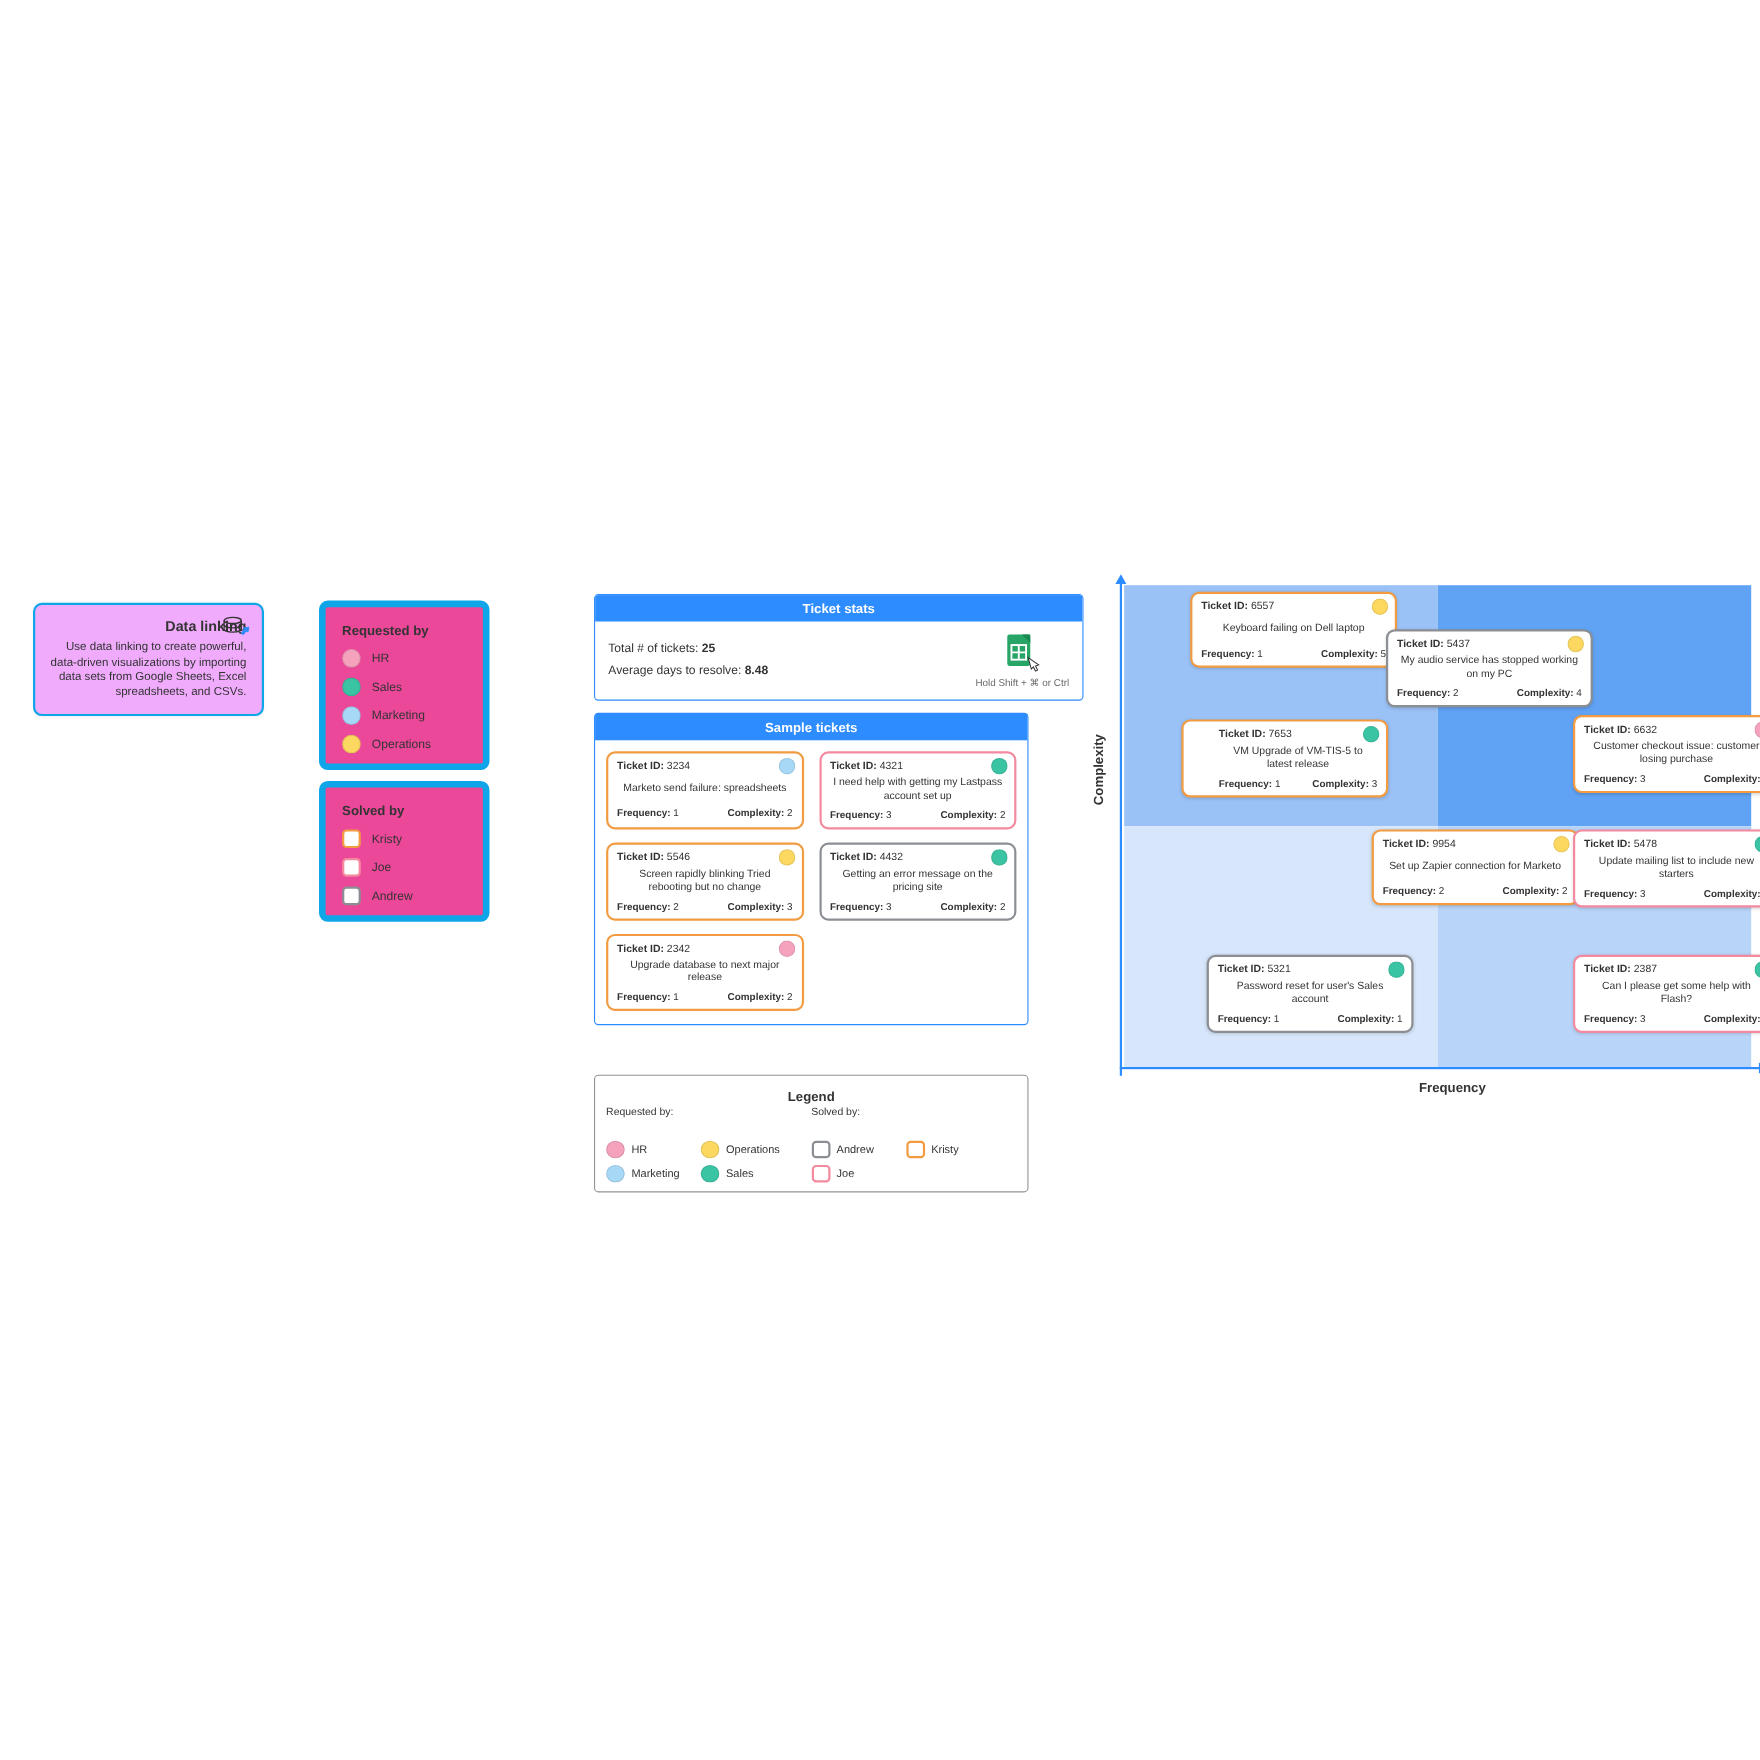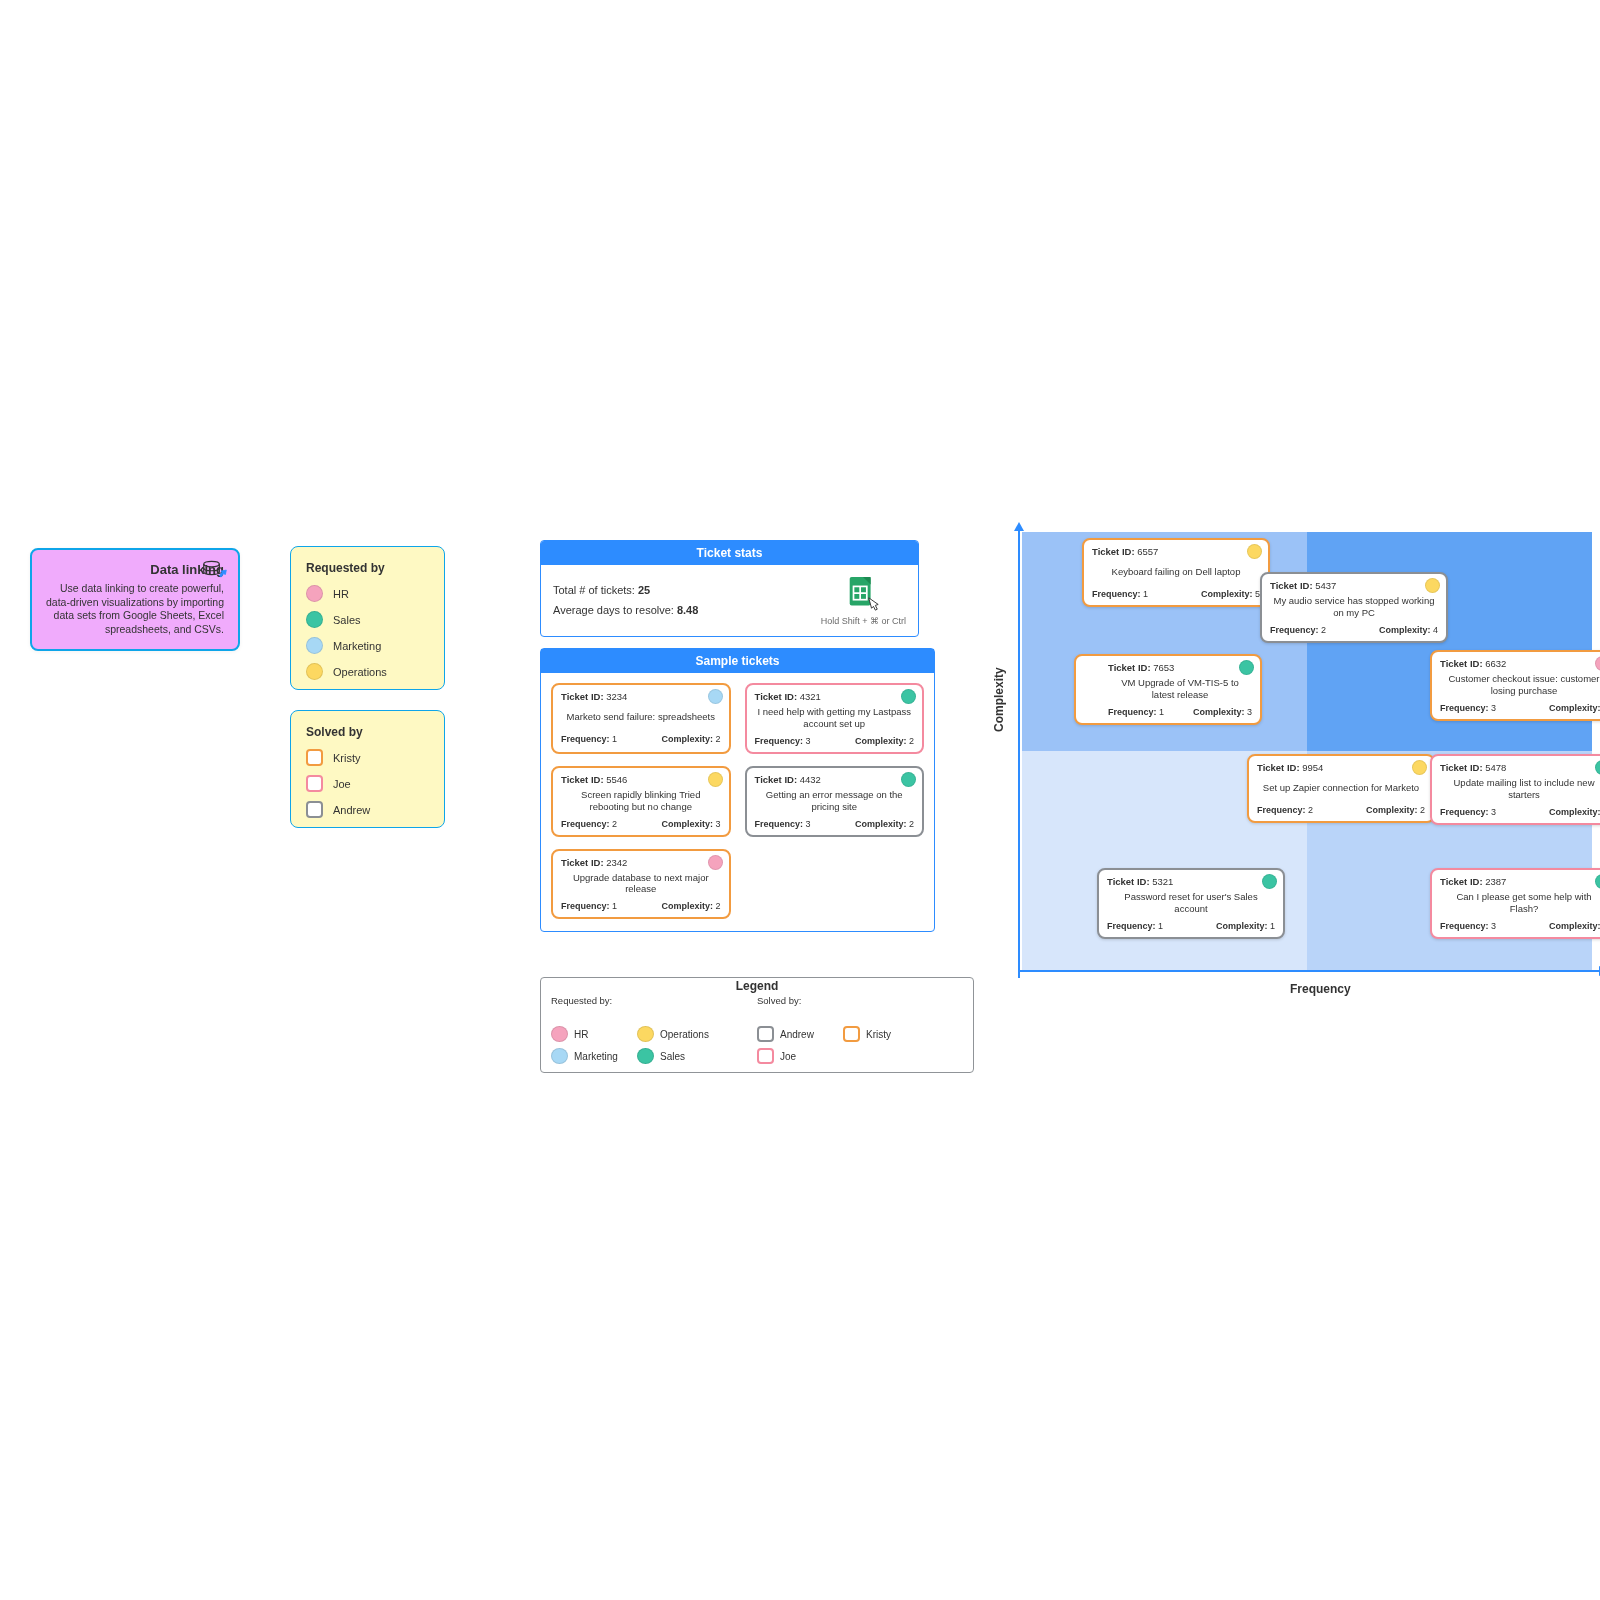--- a/index.html
+++ b/index.html
@@ -28,31 +28,31 @@
     padding: 12px 14px;
     box-shadow: 0 1px 4px rgba(0,0,0,.05);
     text-align: right;
   }
   .data-linking { position: absolute; top: 28px; left: 0; width: 210px; }
   .data-linking h4 { font-size: 13px; font-weight: 700; margin-bottom: 5px; }
   .data-linking p  { font-size: 10.5px; line-height: 1.3; color: #333; }
   .dl-icon { position: absolute; top: 10px; right: 10px; width: 26px; height: 22px; }
 
   
-  .panel { position: absolute; width: 155px; background:#fef9c3; border:1px solid #0ea5e9; border-radius:8px; padding:14px 15px 0; }
+  .panel { position: absolute; width: 155px; background:#ec4899; border:6px solid #0ea5e9; border-radius:8px; padding:14px 15px 0; }
   .panel h4 { font-size: 12px; font-weight: 700; margin-bottom: 10px; }
   .panel .row { display:flex; align-items:center; gap:10px; margin-bottom:9px; font-size:11px; }
   .dot { width:17px; height:17px; border-radius:50%; flex:0 0 17px; border:1px solid rgba(0,0,0,.1);}
   .sq  { width:17px; height:17px; border-radius:4px; flex:0 0 17px; border:2px solid; background:#fff; }
 
   .requested-panel { top: 26px; left: 260px; }
   .solved-panel    { top: 190px; left: 260px; }
 
   
-  .stats { position:absolute; top:20px; left:510px; width:379px; border:1px solid #2d8cff; border-radius:4px; overflow:hidden; background:#fff;}
+  .stats { position:absolute; top:20px; left:510px; width:445px; border:1px solid #2d8cff; border-radius:4px; overflow:hidden; background:#fff;}
   .bluebar { background:#2d8cff; color:#fff; font-weight:700; text-align:center; padding:5px 0; font-size:12px; }
   .stats-body { display:flex; justify-content:space-between; padding:10px 12px; align-items:center; }
   .stats-body .col { font-size:11px; line-height:1.8; }
   .stats-body .col b { font-weight:700; }
   .stats-hint { font-size:9px; color:#6b6b6b; text-align:center; }
   .sheets-icon { width:38px; height:38px; margin:0 auto 3px; position:relative; }
 
   
   .sample { position:absolute; top:128px; left:510px; width:395px; border:1px solid #2d8cff; border-radius:4px; background:#fff; }
   .sample-body { padding:10px 10px 12px; display:grid; grid-template-columns:1fr 1fr; gap:12px 14px; }
@@ -68,21 +68,21 @@
     color:#333;
   }
   .ticket .tid { font-size: 9.5px; }
   .ticket .tid b { font-weight:700; }
   .ticket .desc { text-align:center; font-size:9.5px; line-height:1.25; margin:4px 2px 6px; min-height:22px; display:flex; align-items:center; justify-content:center; }
   .ticket .fc { display:flex; justify-content:space-between; font-size:9px; gap:6px;}
   .ticket .fc span b { font-weight:700; }
   .tag { position:absolute; top:4px; right:6px; width:15px; height:15px; border-radius:50%; border:1px solid rgba(0,0,0,.08);}
 
   
-  .legend { position:absolute; top:457px; left:510px; width:434px; border:1px solid #909498; border-radius:4px; padding:1px 10px 8px; }
+  .legend { position:absolute; top:457px; left:510px; width:395px; border:1px solid #909498; border-radius:4px; padding:12px 10px 8px; }
   .legend h4 { text-align:center; font-size:12px; font-weight:700; margin-bottom:2px; }
   .legend-row { display:flex; }
   .legend-col { flex:1; }
   .legend .sub { font-size:9.5px; color:#333; margin-bottom:20px; }
   .legend .items { display:flex; flex-wrap:wrap; gap:6px 14px; }
   .legend .item { display:flex; align-items:center; gap:6px; font-size:10px; width:72px; }
   .legend .dot { width:16px; height:16px; }
   .legend .sq  { width:16px; height:16px; }
 
   

